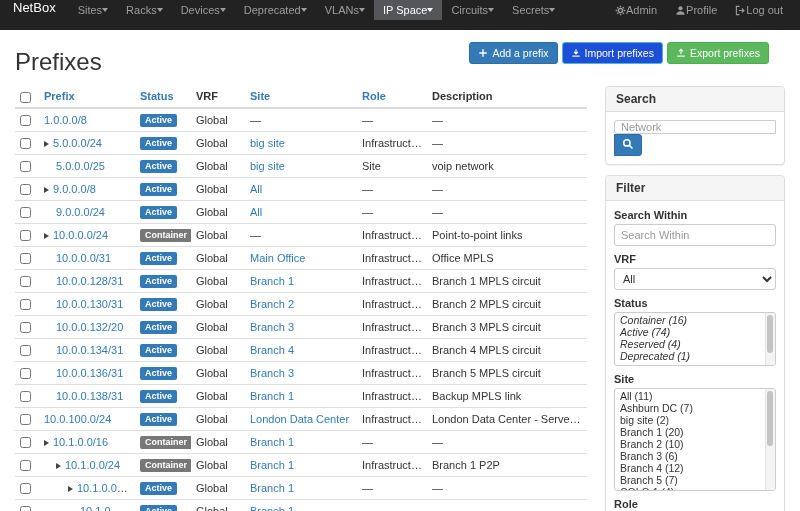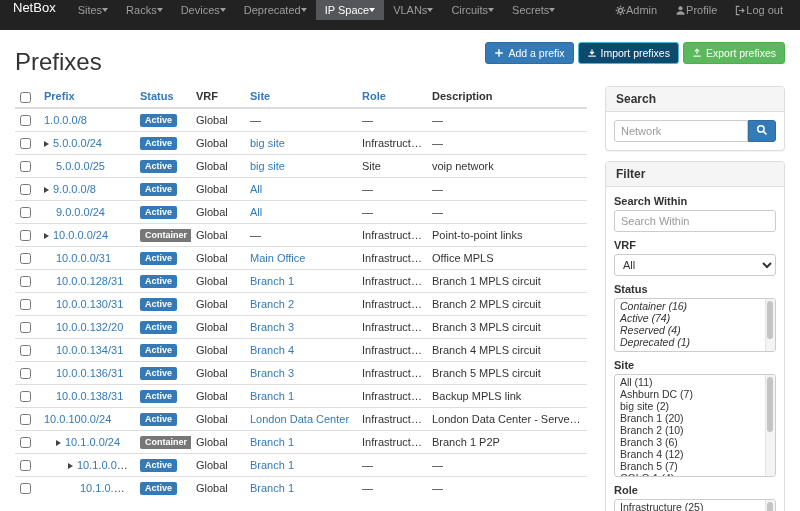--- a/index.html
+++ b/index.html
@@ -15,25 +15,25 @@
   .nav-item{display:flex;align-items:center;padding:4px 9px;color:#9d9d9d;font-size:11px;cursor:pointer;white-space:nowrap;}
   .nav-item.active{background:#54565a;color:#fff;}
   .caret{width:0;height:0;border-top:4px solid currentColor;border-left:3.5px solid transparent;border-right:3.5px solid transparent;display:inline-block;}
   .nav-icon{display:inline-flex;align-items:center;}
   .nav-icon svg,.btn-icon svg{display:block;}
 
   
   .content{padding:6px 15px 0;}
   .page-header{position:relative;height:50px;}
   .page-title{position:absolute;left:0;top:12px;margin:0;font-size:24px;font-weight:400;color:#333;}
-  .page-actions{position:absolute;right:0;top:6px;display:flex;gap:4px;}
+  .page-actions{position:absolute;right:16px;top:6px;display:flex;gap:4px;}
   .btn{display:inline-flex;align-items:center;gap:4px;font-family:inherit;font-size:10.5px;line-height:14px;
        padding:3px 8px;border-radius:3px;color:#fff;border:1px solid transparent;cursor:pointer;}
   .btn-primary{background:#337ab7;border-color:#2e6da4;}
-  .btn-info{background:#0c4a6e;border-color:#46b8da;}
+  .btn-info{background:#1d4ed8;border-color:#46b8da;}
   .btn-success{background:#5cb85c;border-color:#4cae4c;}
 
   .columns{display:flex;gap:18px;align-items:flex-start;}
   .main-col{flex:1;min-width:0;}
   .sidebar{width:180px;flex-shrink:0;}
 
   
   table.prefix-table{width:100%;border-collapse:collapse;table-layout:fixed;font-size:11px;}
   .prefix-table th{text-align:left;font-weight:bold;padding:4px 5px;border-bottom:2px solid #ddd;color:#333;white-space:nowrap;}
   .prefix-table th.sortable{color:#337ab7;cursor:pointer;}
@@ -46,21 +46,21 @@
 
   
   .panel{border:1px solid #ddd;border-radius:4px;margin-bottom:10px;background:#fff;box-shadow:0 1px 1px rgba(0,0,0,.05);}
   .panel-heading{background:#f5f5f5;padding:5px 10px;font-weight:bold;font-size:12px;color:#333;border-bottom:1px solid #ddd;border-radius:3px 3px 0 0;}
   .panel-body{padding:8px;}
   .form-group{margin-bottom:7px;}
   .form-group:last-child{margin-bottom:0;}
   .form-label{display:block;font-weight:bold;margin-bottom:3px;font-size:11px;color:#333;}
   .text-input{width:100%;height:22px;border:1px solid #ccc;border-radius:3px;padding:0 6px;font-size:11px;font-family:inherit;color:#555;box-sizing:border-box;}
   .text-input::placeholder{color:#999;}
-  .input-group{display:flex;}
+  .input-group{display:flex;flex-direction:column;}
   .input-group .text-input{flex:1;min-width:0;border-top-right-radius:0;border-bottom-right-radius:0;}
   .search-btn{width:28px;height:22px;background:#337ab7;border:1px solid #2e6da4;border-radius:0 3px 3px 0;color:#fff;display:flex;align-items:center;justify-content:center;cursor:pointer;padding:0;}
   .select{width:100%;height:22px;border:1px solid #ccc;border-radius:3px;font-size:11px;font-family:inherit;background:#fff;color:#333;padding:0 4px;box-sizing:border-box;}
   .listbox{position:relative;border:1px solid #ccc;border-radius:3px;background:#fff;overflow:hidden;}
   .listbox .opts{padding:1px 0;}
   .listbox .opt{font-size:10.5px;line-height:12px;padding:0 5px;white-space:nowrap;overflow:hidden;color:#333;cursor:default;}
   #status-box{height:52px;font-style:italic;}
   #site-box{height:101px;}
   #role-box{height:40px;}
   .scrollbar{position:absolute;top:0;right:0;bottom:0;width:9px;background:#f4f4f4;border-left:1px solid #e3e3e3;}
@@ -84,26 +84,26 @@
         <span class="caret"></span>
       </div>
       <div class="nav-item">
         <span>Devices</span>
         <span class="caret"></span>
       </div>
       <div class="nav-item">
         <span>Deprecated</span>
         <span class="caret"></span>
       </div>
+      <div class="nav-item">
+        <span>VLANs</span>
+        <span class="caret"></span>
+      </div>
       <div class="nav-item active">
         <span>IP Space</span>
-        <span class="caret"></span>
-      </div>
-      <div class="nav-item">
-        <span>VLANs</span>
         <span class="caret"></span>
       </div>
       <div class="nav-item">
         <span>Circuits</span>
         <span class="caret"></span>
       </div>
       <div class="nav-item">
         <span>Secrets</span>
         <span class="caret"></span>
       </div>
@@ -320,20 +320,29 @@
               <td><input type="checkbox" style=""></td>
               <td style="padding-left: 5px;"><a href="#">10.0.100.0/24</a></td>
               <td><span class="label label-primary">Active</span></td>
               <td>Global</td>
               <td><a href="#">London Data Center</a></td>
               <td>Infrastructure</td>
               <td>London Data Center - Server Network</td>
             </tr>
             <tr>
               <td><input type="checkbox" style=""></td>
+              <td style="padding-left: 5px;"><span class="row-arrow"></span><a href="#">10.1.0.0/16</a></td>
+              <td><span class="label label-default">Container</span></td>
+              <td>Global</td>
+              <td><a href="#">Branch 1</a></td>
+              <td>—</td>
+              <td>—</td>
+            </tr>
+            <tr>
+              <td><input type="checkbox" style=""></td>
               <td style="padding-left: 17px;"><span class="row-arrow"></span><a href="#">10.1.0.0/24</a></td>
               <td><span class="label label-default">Container</span></td>
               <td>Global</td>
               <td><a href="#">Branch 1</a></td>
               <td>Infrastructure</td>
               <td>Branch 1 P2P</td>
             </tr>
             <tr>
               <td><input type="checkbox" style=""></td>
               <td style="padding-left: 29px;"><span class="row-arrow"></span><a href="#">10.1.0.0/25</a></td>

